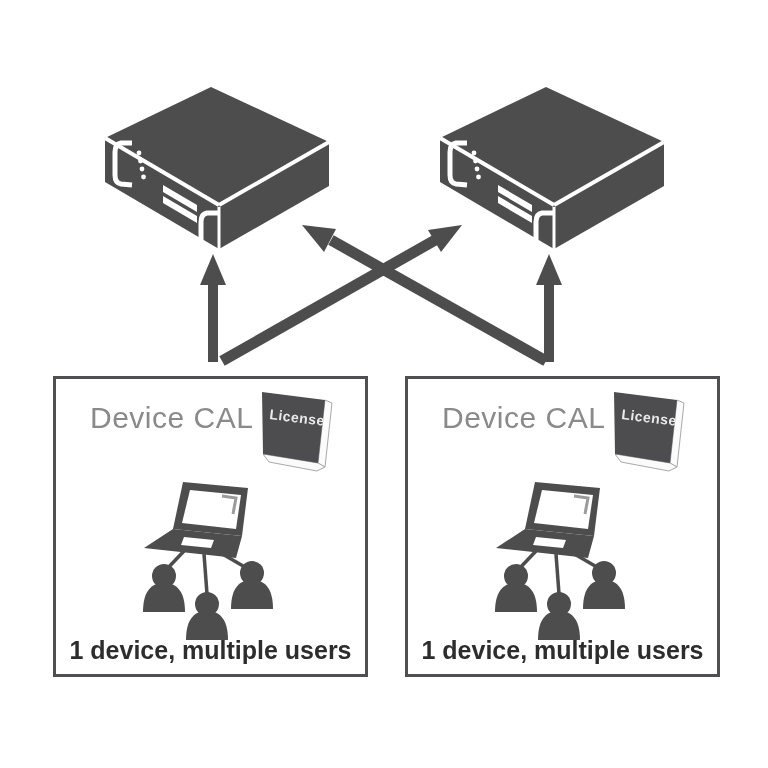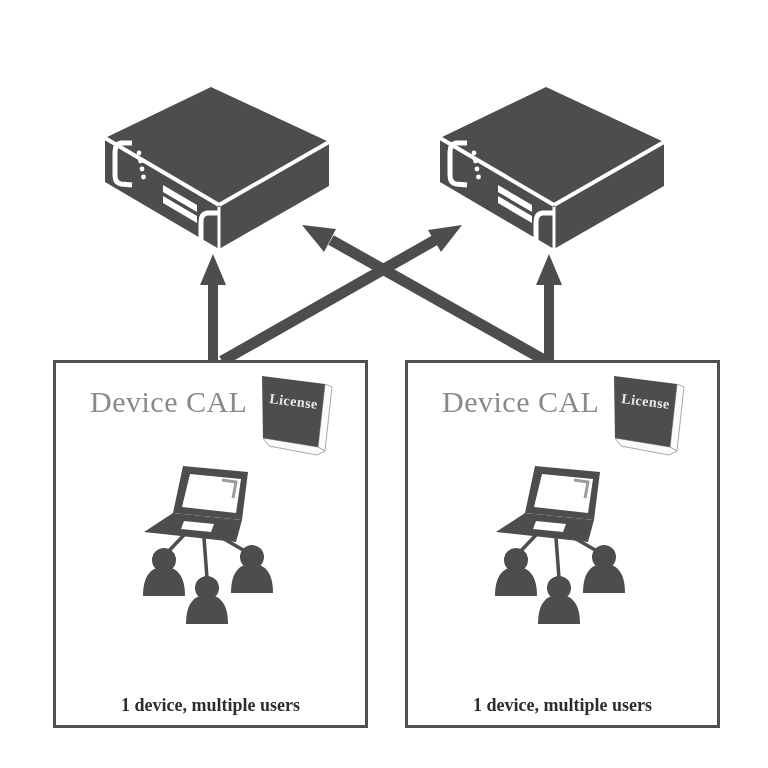--- a/index.html
+++ b/index.html
@@ -2,34 +2,34 @@
 <html><head>
 <meta charset="utf-8">
 <style>
   html,body{margin:0;padding:0;background:#fff;}
   .canvas{
     position:relative;width:768px;height:768px;background:#ffffff;
     font-family:"Liberation Sans",sans-serif;overflow:hidden;
   }
   .layer{position:absolute;left:0;top:0;}
   .cal-box{
-    position:absolute;top:360px;width:315px;height:368px;
-    box-sizing:border-box;border:3px solid #4f4f51;background:#ffffff;font-family:Liberation Serif, serif;
+    position:absolute;top:376px;width:315px;height:301px;
+    box-sizing:border-box;border:3px solid #4f4f51;background:#ffffff;
   }
   .cal-box.left{left:53px;}
   .cal-box.right{left:405px;}
   .cal-title{
     position:absolute;left:34px;top:22px;
     font-size:30px;color:#8a8a8a;letter-spacing:0.5px;white-space:nowrap;
   }
   .booklet-svg{position:absolute;left:198px;top:6px;}
   .device-users-svg{position:absolute;left:0;top:92px;}
   .caption{
     position:absolute;bottom:9px;left:0;width:100%;text-align:center;
-    font-size:18px;font-weight:bold;color:#2d2d2d;white-space:nowrap;
+    font-size:25px;font-weight:bold;color:#2d2d2d;white-space:nowrap;
   }
   .defs-svg{position:absolute;width:0;height:0;}
 </style>
 </head>
 <body>
 
 <div class="canvas">
 
   <svg class="defs-svg" aria-hidden="true">
     <defs>

